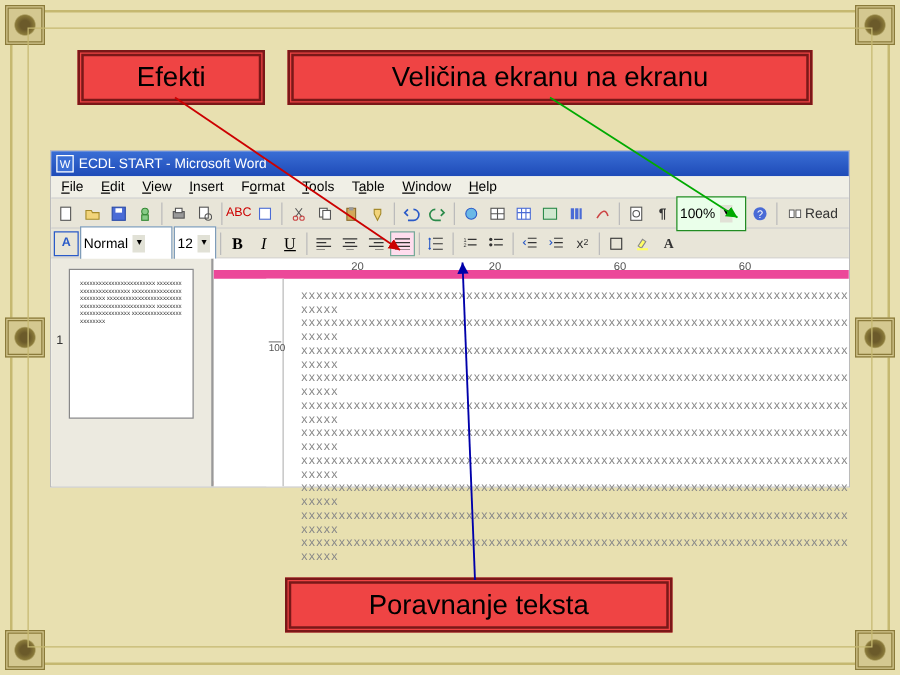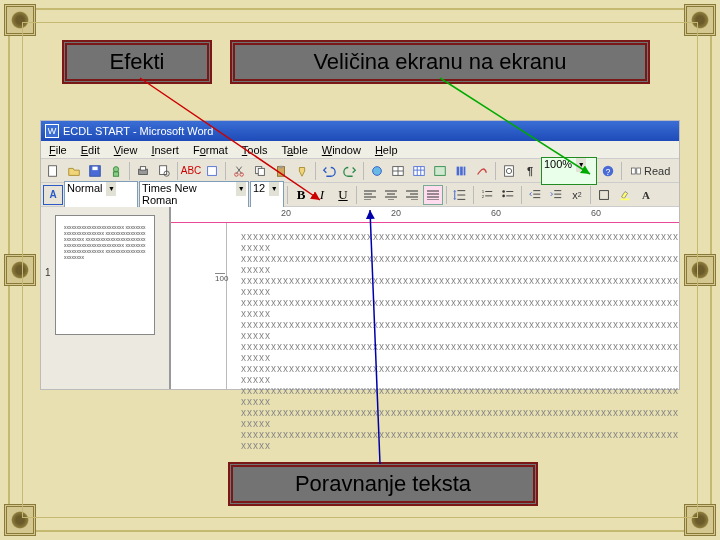--- a/index.html
+++ b/index.html
@@ -3,48 +3,48 @@
 <meta charset="utf-8">
 <style>
 *{margin:0;padding:0;box-sizing:border-box;font-family:Tahoma,Arial,sans-serif}
 body{width:720px;height:540px;background:#e8e0b0;position:relative;overflow:hidden}
 .outer-frame{position:absolute;inset:8px;border:2px solid #c5b870}
 .corner{position:absolute;width:32px;height:32px;background:#d4c890;border:3px double #8a7a3a}
 .corner::after{content:"";position:absolute;inset:4px;background:radial-gradient(circle,#6b5a2a 30%,#8a7a3a 60%,transparent 70%);border-radius:50%}
 .c-tl{top:4px;left:4px}.c-tr{top:4px;right:4px}.c-bl{bottom:4px;left:4px}.c-br{bottom:4px;right:4px}
 .c-ml{top:50%;left:4px;transform:translateY(-50%)}.c-mr{top:50%;right:4px;transform:translateY(-50%)}
 .inner{position:absolute;inset:22px;border:1px solid #c5b870}
-.label-box{position:absolute;background:#737373;border:5px solid #7a1818;border-style:double;padding:4px 18px;font:22px 'Times New Roman',serif;color:#000}
+.label-box{position:absolute;background:#ef4444;border:5px solid #7a1818;border-style:double;padding:4px 18px;font:22px 'Times New Roman',serif;color:#000}
 .lb1{top:40px;left:62px;width:150px;text-align:center}
 .lb2{top:40px;left:230px;width:420px;text-align:center}
 .lb3{bottom:34px;left:228px;width:310px;text-align:center}
 svg.arrows{position:absolute;inset:0;pointer-events:none;z-index:10}
 .word{position:absolute;top:120px;left:40px;right:40px;height:270px;background:#fff;border:1px solid #bbb;font-size:11px}
 .titlebar{height:20px;background:linear-gradient(#3a6ed5,#1e4bb8);color:#fff;display:flex;align-items:center;padding:0 4px;font-size:11px}
 .titlebar .ico{width:14px;height:14px;background:#3a6ed5;border:1px solid #fff;margin-right:4px;display:inline-flex;align-items:center;justify-content:center;font-size:9px;color:#fff}
 .menubar{height:18px;background:#f0efe6;display:flex;align-items:center;padding:0 2px;gap:2px;border-bottom:1px solid #ccc}
 .menubar span{padding:16px 6px;color:#000;font-size:11px;cursor:default}
 .menubar span u{text-decoration:underline}
 .toolbar{height:24px;background:#e8e5d8;display:flex;align-items:center;padding:1px 2px;gap:1px;border-bottom:1px solid #ccc}
 .tbtn{width:20px;height:20px;border:1px solid transparent;display:inline-flex;align-items:center;justify-content:center;font-size:11px;color:#333;cursor:default}
 .sep{width:1px;height:18px;background:#bbb;margin:0 2px}
-.combo{height:28px;background:#fff;border:1px solid #7f9db9;display:inline-flex;align-items:flex-start;padding:0 2px;font-size:11px;color:#000}
+.combo{height:28px;background:#fff;border:1px solid #7f9db9;display:inline-flex;align-items:center;padding:0 2px;font-size:11px;color:#000}
 .combo .arr{margin-left:4px;width:10px;height:14px;background:#e1e1d6;display:inline-flex;align-items:center;justify-content:center;font-size:7px;color:#000}
 .combo.zoom{border:1px solid #228b22;background:#eaffea}
 .fmt{width:20px;height:20px;display:inline-flex;align-items:center;justify-content:center;font-family:'Times New Roman',serif;font-size:13px;color:#000;border:1px solid transparent}
 .fmt.b{font-weight:bold}.fmt.i{font-style:italic}.fmt.u{text-decoration:underline}
 .align{width:20px;height:20px;display:inline-flex;align-items:center;justify-content:center;border:1px solid transparent}
 .align svg{width:12px;height:10px}
 .align.active{border:1px solid #7a9;background:#fde}
 .docarea{display:flex;height:calc(100% - 86px);background:#fff}
 .thumb{width:130px;background:#eceae0;border-right:2px solid #999;padding:8px;position:relative}
 .thumb .page{width:100px;height:120px;background:#fff;border:1px solid #888;margin:0 auto;padding:8px;font-size:5px;line-height:6px;color:#444;overflow:hidden;word-break:break-all}
 .thumb .num{position:absolute;left:4px;top:60px;font-size:10px;color:#333}
 .editor{flex:1;position:relative;background:#fff}
-.ruler{height:16px;background:#fff;border-bottom:1px solid #ec4899;display:flex;align-items:center;padding-left:84px;font-size:9px;color:#555;position:relative}
+.ruler{height:16px;background:#fff;border-bottom:7px solid #ec4899;display:flex;align-items:center;padding-left:84px;font-size:9px;color:#555;position:relative}
 .ruler .tnum{position:absolute;top:1px;font-size:9px;color:#555}
 .vruler{position:absolute;left:42px;top:16px;bottom:0;width:14px;background:#fff;border-right:1px solid #bbb}
 .vruler .vt{position:absolute;left:2px;width:10px;border-top:1px solid #888;font-size:8px;color:#555}
 .doctext{position:absolute;left:70px;top:24px;right:0;font-size:10px;color:#888;line-height:11px;letter-spacing:1px;word-break:break-all}
 .ic{width:14px;height:14px;display:inline-block}
 </style>
 </head>
 <body>
 
 <div class="outer-frame"></div>
@@ -217,24 +217,20 @@
           <rect x="2" y="4" width="5" height="8" fill="#fff" stroke="#555"></rect>
           <rect x="9" y="4" width="5" height="8" fill="#fff" stroke="#555"></rect>
         </svg>
         <span style="margin-left:2px">Read</span>
       </span>
  </div>
  <div class="toolbar">
   <span class="tbtn" style="color:#2a5ac8;font-weight:bold;font-size:10px;border:1px solid #2a5ac8">A</span>
   <span class="combo" style="width:74px">
         <span>Normal</span>
-        <span class="arr">▼</span>
-      </span>
-  <span class="combo" style="width:110px">
-        <span>Times New Roman</span>
         <span class="arr">▼</span>
       </span>
   <span class="combo" style="width:34px">
         <span>12</span>
         <span class="arr">▼</span>
       </span>
   <span class="sep"></span>
   <span class="fmt b">B</span>
   <span class="fmt i">I</span>
   <span class="fmt u">U</span>

